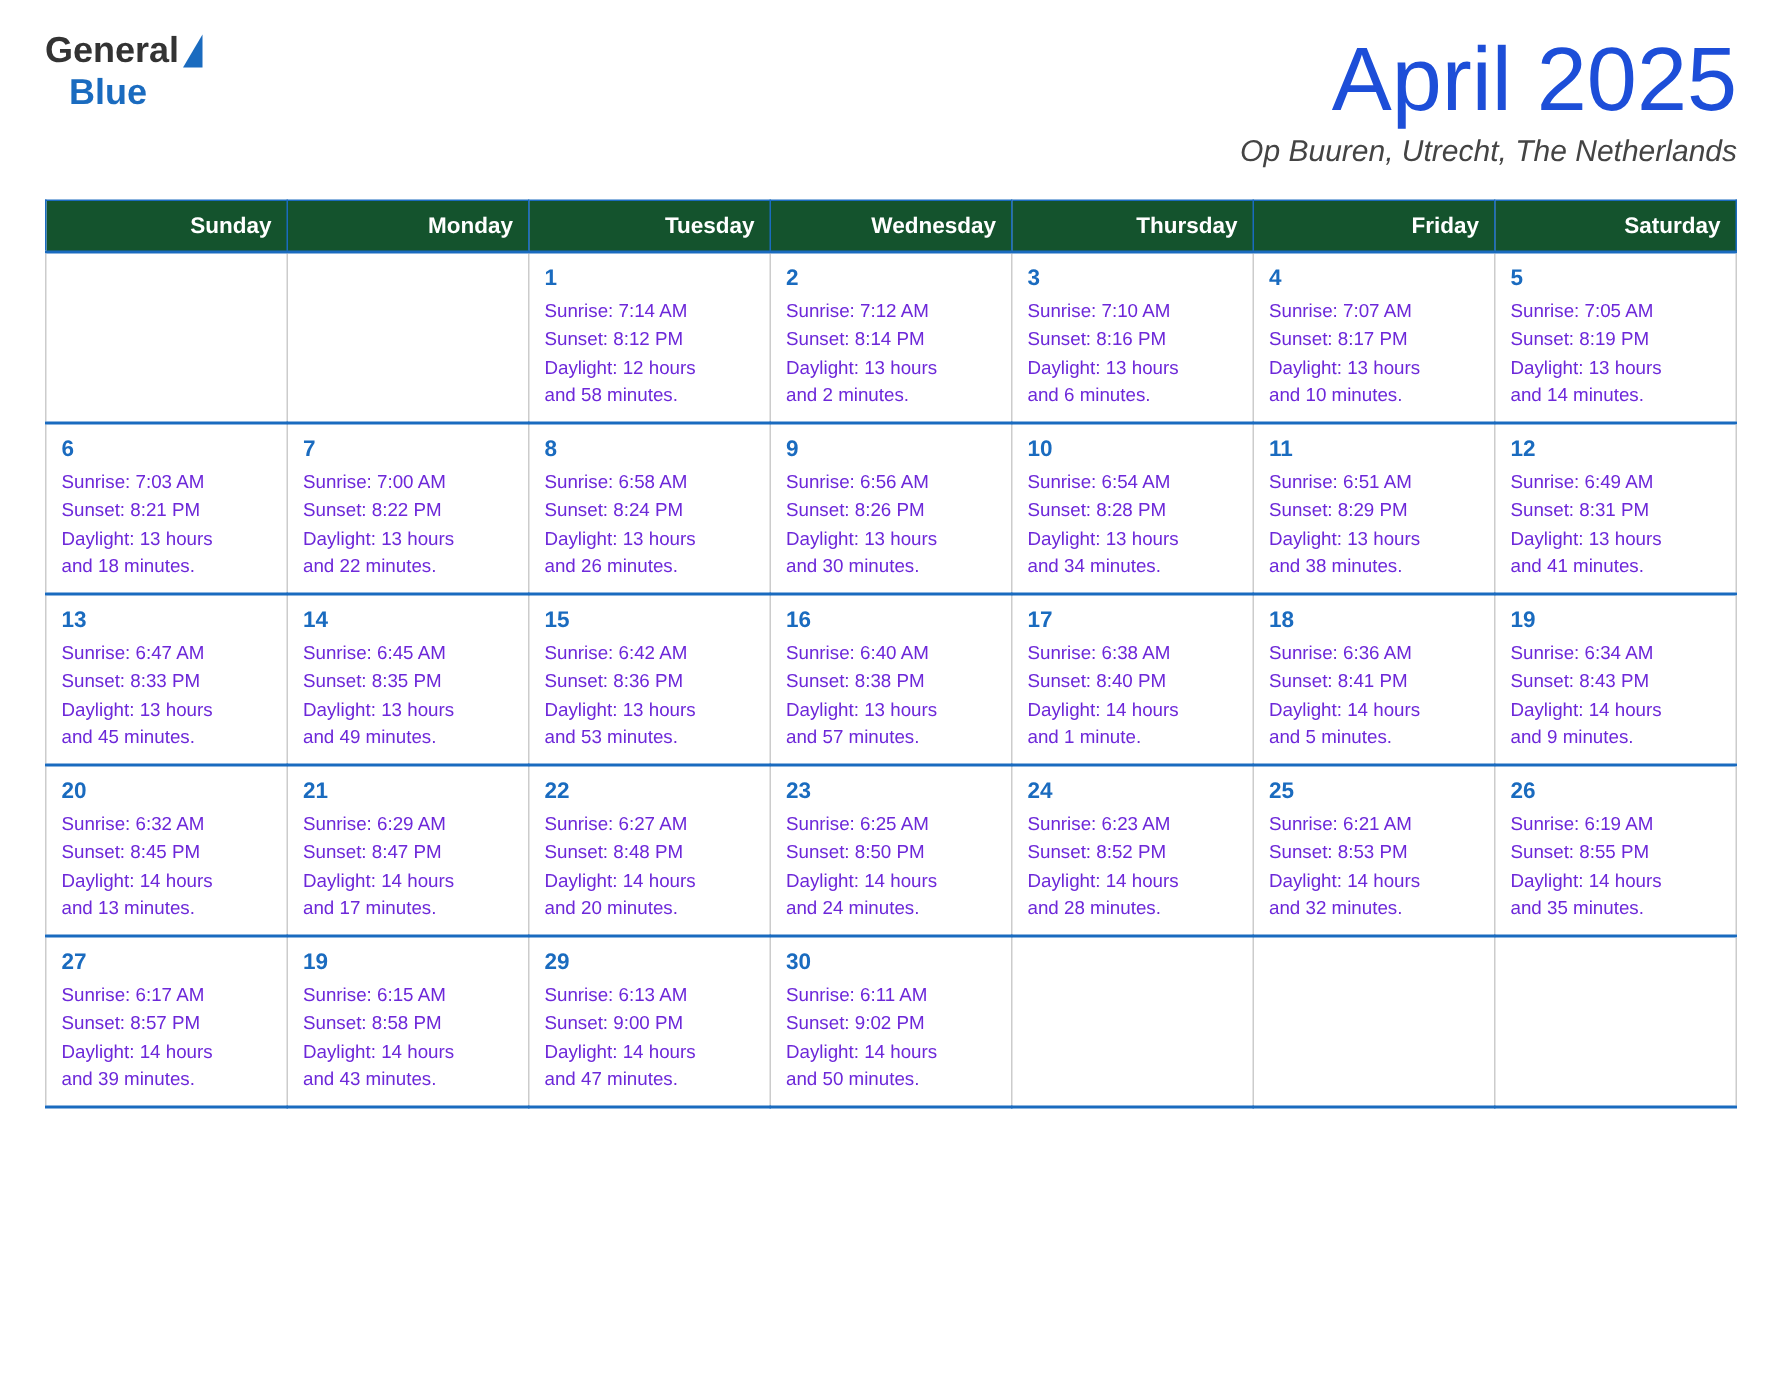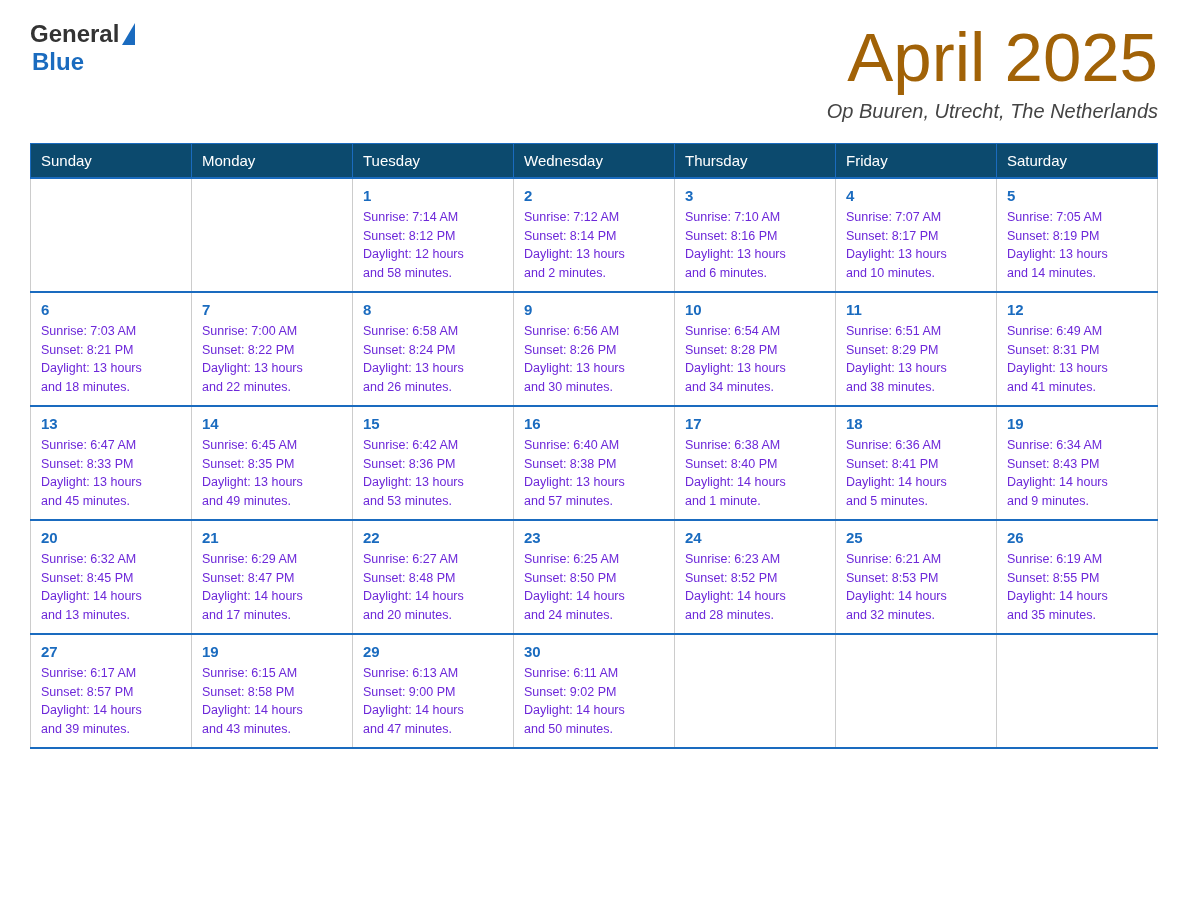--- a/index.html
+++ b/index.html
@@ -13,43 +13,43 @@
     .header {
       display: flex;
       justify-content: space-between;
       align-items: flex-start;
       margin-bottom: 20px;
     }
     .title-section {
       text-align: right;
     }
     .month-title {
-      font-size: 69px;
+      font-size: 60px;
       font-weight: normal;
-      color: #a16207;
+      color: #1d4ed8;
       line-height: 1.1;
     }
     .location-title {
       font-size: 20px;
       color: #444;
       margin-top: 4px;
       font-style: italic;
     }
     .calendar {
       width: 100%;
       border-collapse: collapse;
       border: 1px solid #999;
     }
     .calendar th {
-      background-color: #0c4a6e;
+      background-color: #14532d;
       color: #fff;
       font-size: 15px;
-      font-weight: normal;
+      font-weight: bold;
       padding: 8px 10px;
-      text-align: left;
+      text-align: right;
       border: 1px solid #1a6bbf;
     }
     .calendar td {
       vertical-align: top;
       padding: 8px 10px;
       border: 1px solid #ccc;
       width: 14.28%;
       font-size: 13px;
       color: #333;
     }
@@ -91,21 +91,21 @@
 </head>
 <body>
 
 <div class="header">
   <div class="logo-wrapper">
     <div class="logo-line1">
       <span style="font-size:24px;font-weight:bold;color:#333;">General</span>
       <span class="logo-triangle"></span>
     </div>
     <div>
-      <span style="font-size:24px;font-weight:bold;color:#1a6bbf;margin-left:2px;">Blue</span>
+      <span style="font-size:24px;font-weight:bold;color:#1a6bbf;margin-left:16px;">Blue</span>
     </div>
   </div>
   <div class="title-section">
     <div class="month-title">April 2025</div>
     <div class="location-title">Op Buuren, Utrecht, The Netherlands</div>
   </div>
 </div>
 
 <table class="calendar">
   <thead>

